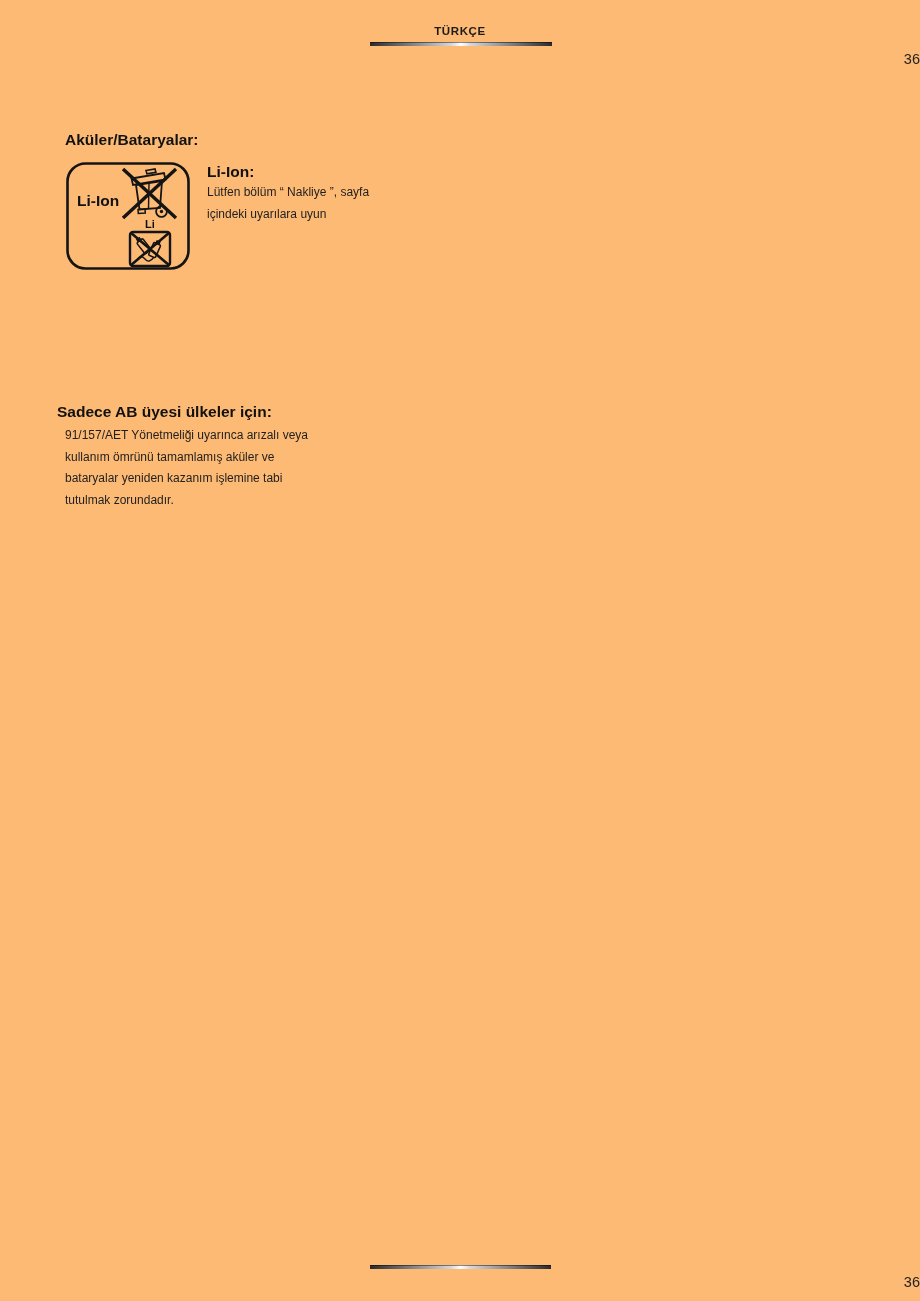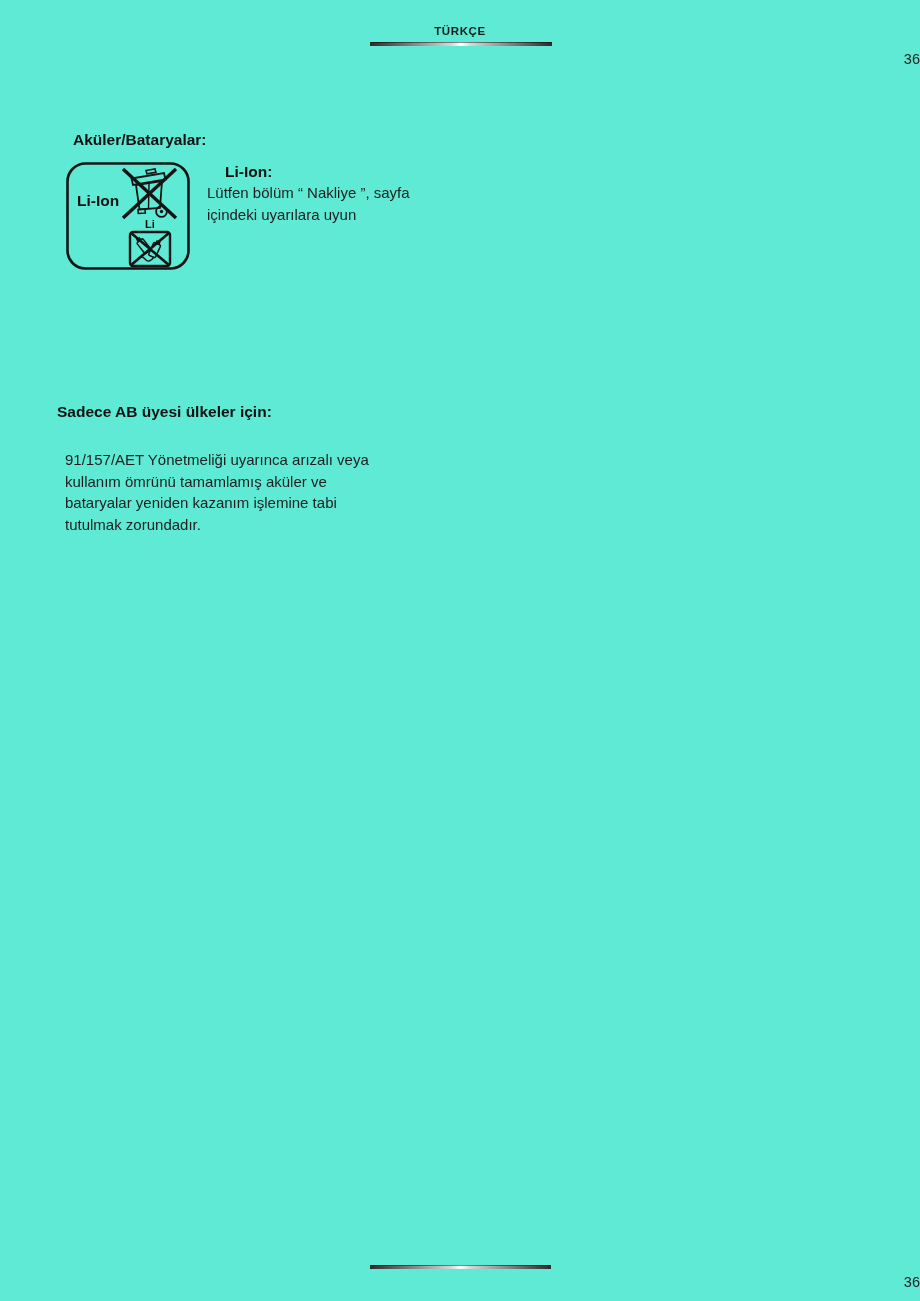--- a/index.html
+++ b/index.html
@@ -3,21 +3,21 @@
 <meta charset="utf-8">
 <style>
   * { margin: 0; padding: 0; box-sizing: border-box; }
   html, body { background: #ffffff; }
   body { font-family: "Liberation Sans", sans-serif; color: #1c1c1c; }
 
   .page {
     position: relative;
     width: 920px;
     height: 1301px;
-    background: #5eead4;
+    background: #fdba74;
     overflow: hidden;
   }
 
   
   .lang-label {
     position: absolute;
     top: 25px; left: 0; width: 920px;
     text-align: center;
     font-size: 11.5px;
     font-weight: bold;
@@ -42,43 +42,41 @@
   .pagenum-top    { top: 51px; }
   .pagenum-bottom { top: 1274px; }
 
   
   .section-heading {
     position: absolute;
     left: 65px; top: 131px;
     font-size: 15.5px;
     font-weight: bold;
     color: #111;
-    margin-left: 8px;
   }
 
   .liion-box {
     position: absolute;
     left: 66px; top: 162px;
     width: 108px; height: 108px;
   }
 
   .liion-note {
     position: absolute;
     left: 207px; top: 161px;
     width: 250px;
   }
   .liion-note-heading {
     font-size: 15.5px;
     font-weight: bold;
     line-height: 21px;
     color: #111;
-    margin-left: 18px;
   }
   .body-text {
-    font-size: 15px;
+    font-size: 12px;
     line-height: 21.6px;
     color: #1e1e1e;
     white-space: pre-line;
   }
 
   .para-1 {
     position: absolute;
     left: 65px; top: 285px;
     width: 380px;
   }
@@ -86,21 +84,20 @@
     position: absolute;
     left: 57px; top: 403px;
     font-size: 15.5px;
     font-weight: bold;
     color: #111;
   }
   .para-2 {
     position: absolute;
     left: 65px; top: 425px;
     width: 380px;
-    margin-top: 24px;
   }
 
   svg text { font-family: "Liberation Sans", sans-serif; }
 </style>
 </head>
 <body>
 
 <div class="page">
 
   <div class="lang-label">TÜRKÇE</div>

